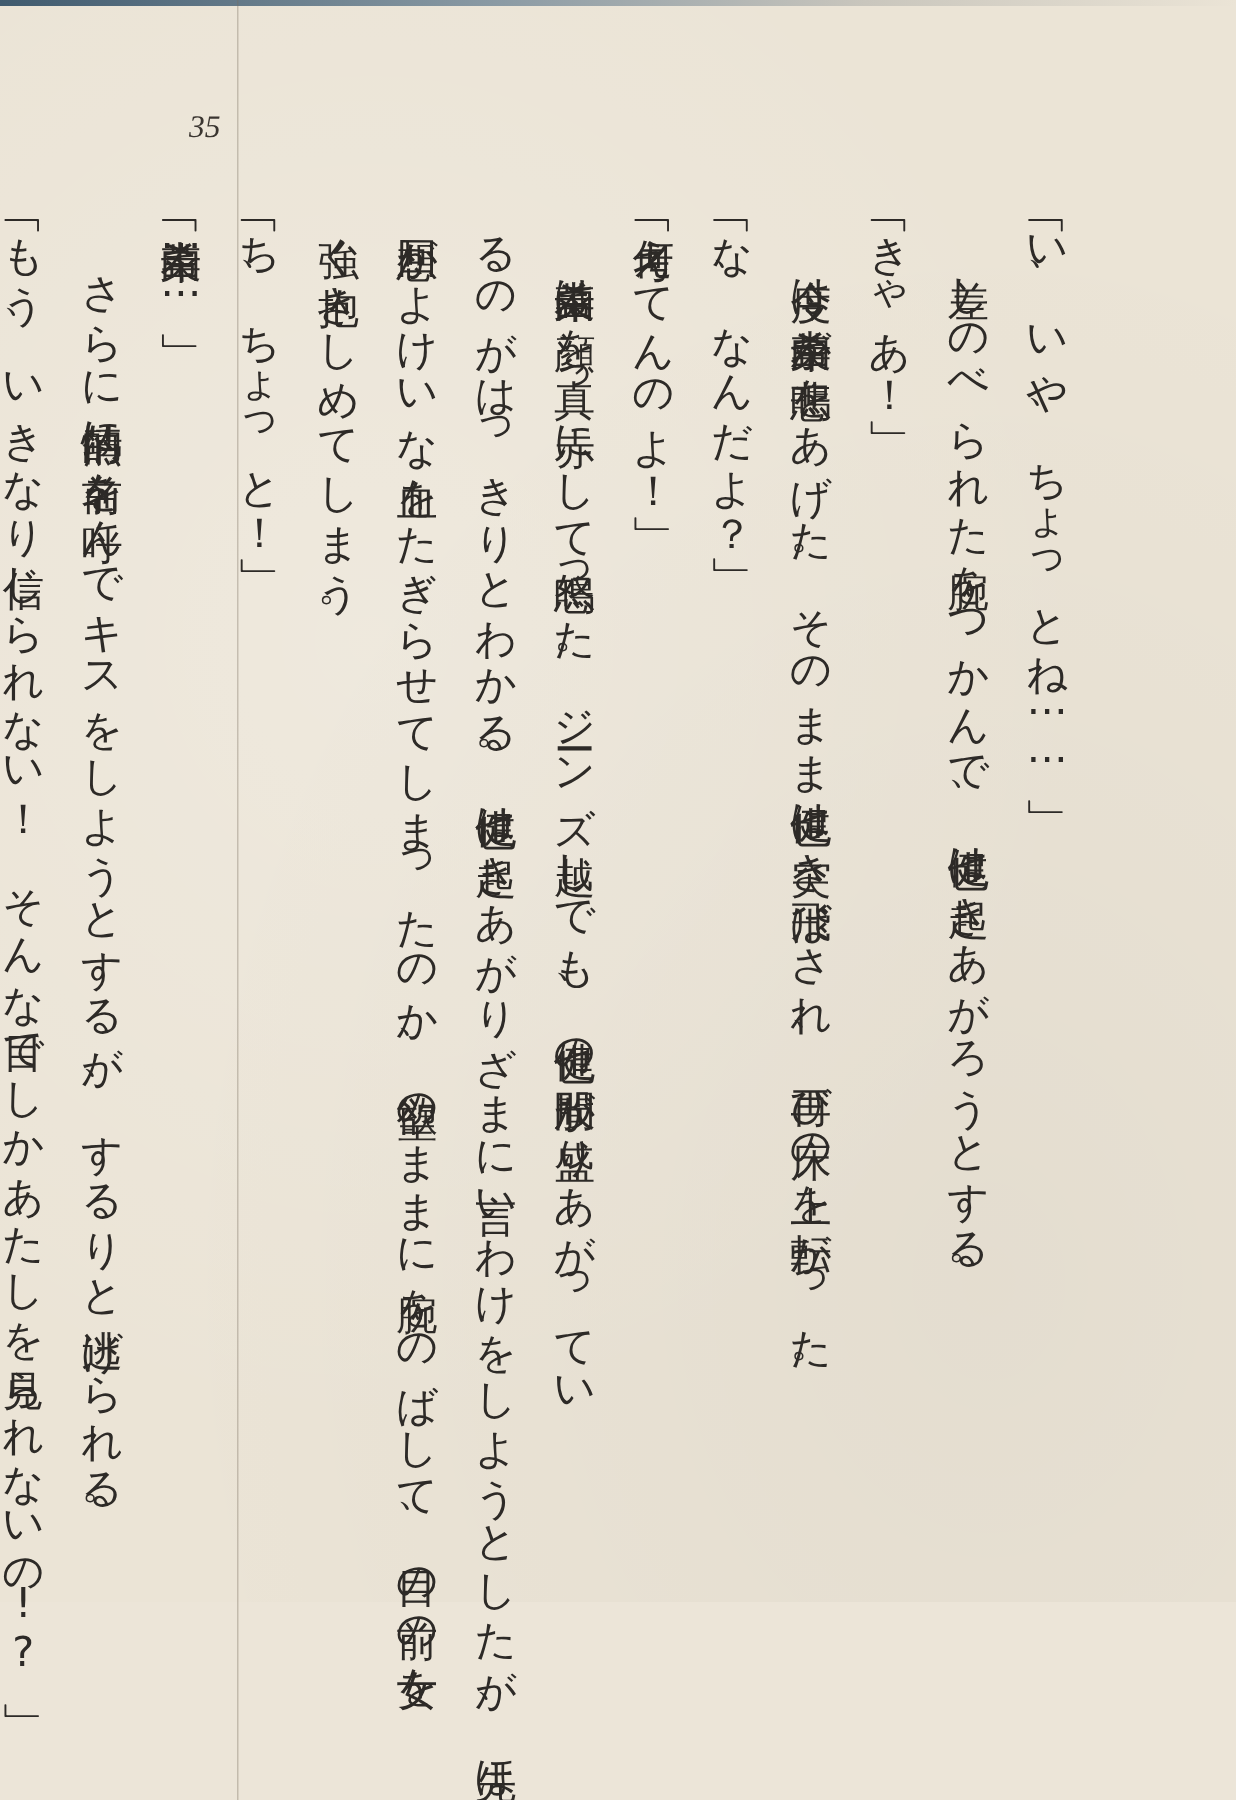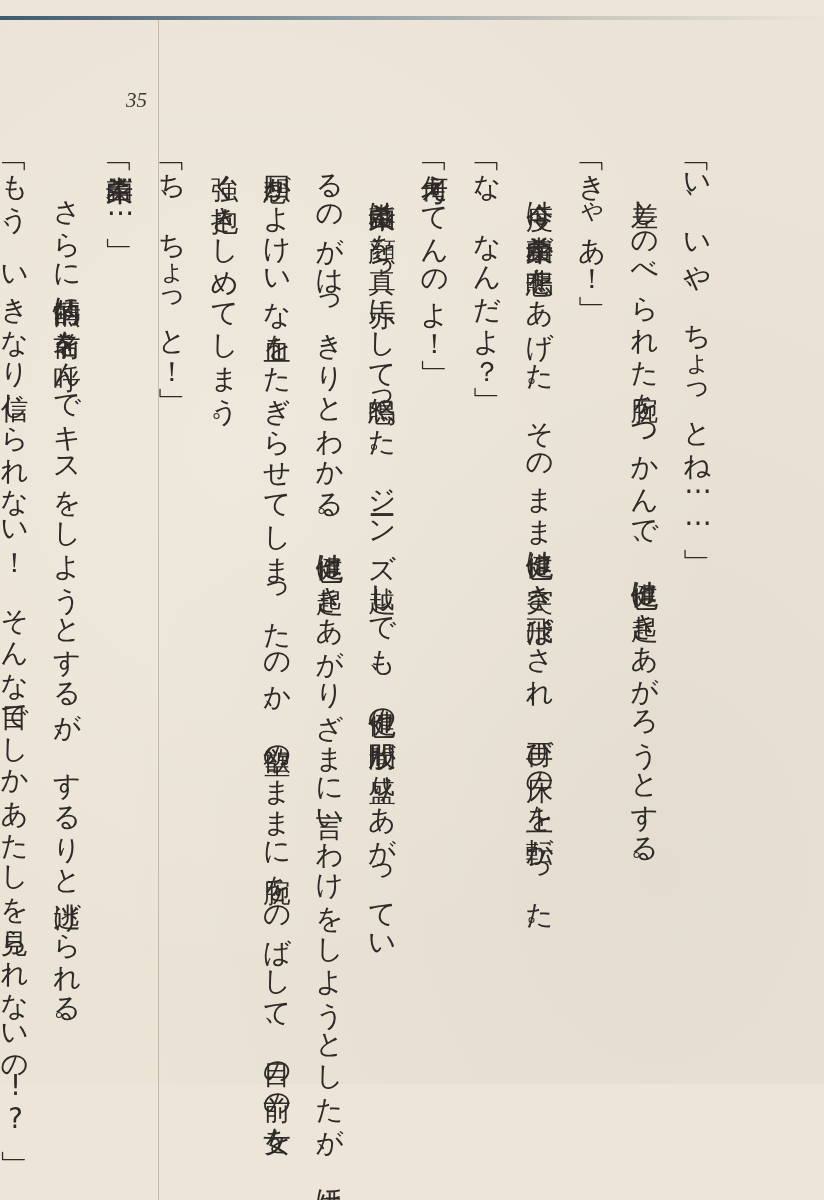--- a/index.html
+++ b/index.html
@@ -9,21 +9,21 @@
     body {
       width: 824px;
       height: 1200px;
       position: relative;
       overflow: hidden;
       background: #ece5d8;
       font-family: "DejaVu Serif", serif;
     }
     .page {
       position: absolute;
-      left: 0; top: 16px;
+      left: 0; top: 0;
       width: 824px;
       height: 1068px;
       background:
         radial-gradient(ellipse at 30% 40%, rgba(255,255,255,0.18), rgba(0,0,0,0) 60%),
         radial-gradient(ellipse at 80% 80%, rgba(0,0,0,0.03), rgba(0,0,0,0) 60%),
         #ebe4d6;
       text-decoration: underline;
     }
     .top-edge {
       position: absolute;

